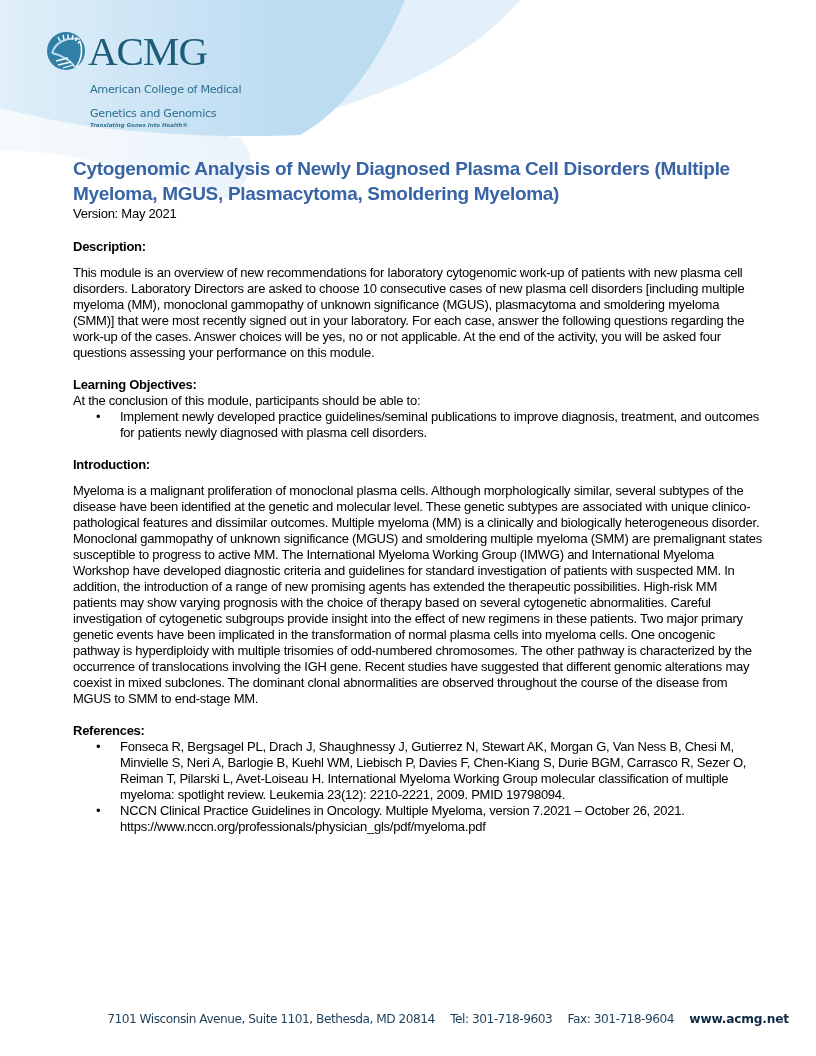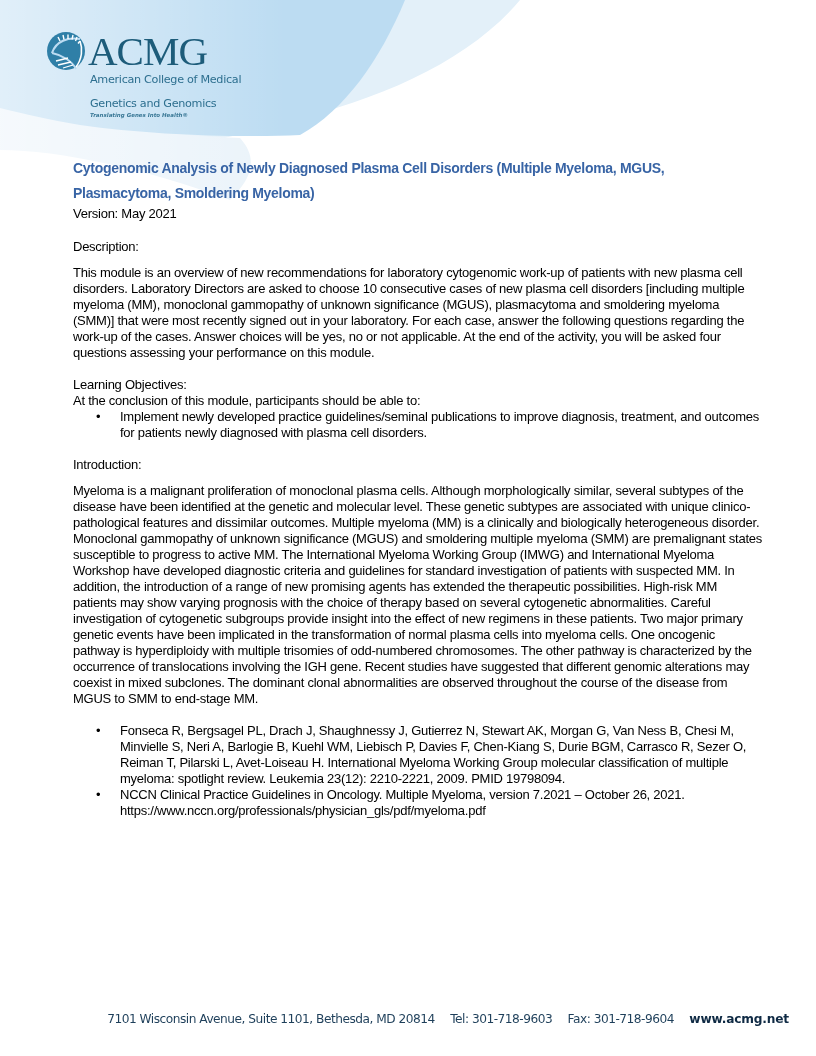--- a/index.html
+++ b/index.html
@@ -44,21 +44,21 @@
       line-height: 40px;
       margin-left: 2px;
       letter-spacing: -1px;
     }
     .logo-subtitle {
       font-family: "DejaVu Sans", sans-serif;
       font-size: 11.2px;
       color: #2d6f8f;
       line-height: 12px;
       margin-left: 44px;
-      margin-top: 3px;
+      margin-top: 13px;
       letter-spacing: -0.3px;
       white-space: nowrap;
     }
     .logo-tagline {
       font-family: "DejaVu Sans", sans-serif;
       font-style: italic;
       font-weight: bold;
       font-size: 5.5px;
       color: #3a7896;
       margin-left: 44px;
@@ -70,33 +70,33 @@
       left: 73px;
       top: 156px;
       width: 690px;
       z-index: 2;
       font-family: "Liberation Sans", sans-serif;
       font-size: 13px;
       line-height: 16px;
       letter-spacing: -0.25px;
     }
     .doc-title {
-      font-size: 14px;
+      font-size: 19px;
       font-weight: bold;
       color: #3864a5;
       line-height: 25px;
       margin: 0;
       letter-spacing: -0.3px;
     }
     .doc-version {
       margin: 0 0 17px 0;
       font-size: 13px;
     }
     .section-heading {
-      font-weight: normal;
+      font-weight: bold;
       margin: 0;
     }
     .section-text {
       margin: 10px 0 16px 0;
     }
     .bullets {
       list-style: none;
       padding: 0;
       margin: 0 0 16px 0;
     }
@@ -190,20 +190,21 @@
       </li>
     </ul>
   </section>
 
   <section>
     <p class="section-heading">Introduction:</p>
     <p class="section-text">Myeloma is a malignant proliferation of monoclonal plasma cells.  Although morphologically similar, several subtypes of the disease have been identified at the genetic and molecular level.  These genetic subtypes are associated with unique clinico-pathological features and dissimilar outcomes.  Multiple myeloma (MM) is a clinically and biologically heterogeneous disorder. Monoclonal gammopathy of unknown significance (MGUS) and smoldering multiple myeloma (SMM) are premalignant states susceptible to progress to active MM. The International Myeloma Working Group (IMWG) and International Myeloma Workshop have developed diagnostic criteria and guidelines for standard investigation of patients with suspected MM. In addition, the introduction of a range of new promising agents has extended the therapeutic possibilities. High-risk MM patients may show varying prognosis with the choice of therapy based on several cytogenetic abnormalities. Careful investigation of cytogenetic subgroups provide insight into the effect of new regimens in these patients. Two major primary genetic events have been implicated in the transformation of normal plasma cells into myeloma cells. One oncogenic pathway is hyperdiploidy with multiple trisomies of odd-numbered chromosomes. The other pathway is characterized by the occurrence of translocations involving the IGH gene. Recent studies have suggested that different genomic alterations may coexist in mixed subclones. The dominant clonal abnormalities are observed throughout the course of the disease from MGUS to SMM to end-stage MM.</p>
   </section>
 
   <section>
+    <p class="section-heading">References:</p>
     <ul class="bullets">
       <li>
         <span class="bullet-dot">•</span>
         <span>Fonseca R, Bergsagel PL, Drach J, Shaughnessy J, Gutierrez N, Stewart AK, Morgan G, Van Ness B, Chesi M, Minvielle S, Neri A, Barlogie B, Kuehl WM, Liebisch P, Davies F, Chen-Kiang S, Durie BGM, Carrasco R, Sezer O, Reiman T, Pilarski L, Avet-Loiseau H.  International Myeloma Working Group molecular classification of multiple myeloma: spotlight review.  Leukemia 23(12): 2210-2221, 2009. PMID 19798094.</span>
       </li>
       <li>
         <span class="bullet-dot">•</span>
         <span>NCCN Clinical Practice Guidelines in Oncology.  Multiple Myeloma, version 7.2021 – October 26, 2021. https://www.nccn.org/professionals/physician_gls/pdf/myeloma.pdf</span>
       </li>
     </ul>

